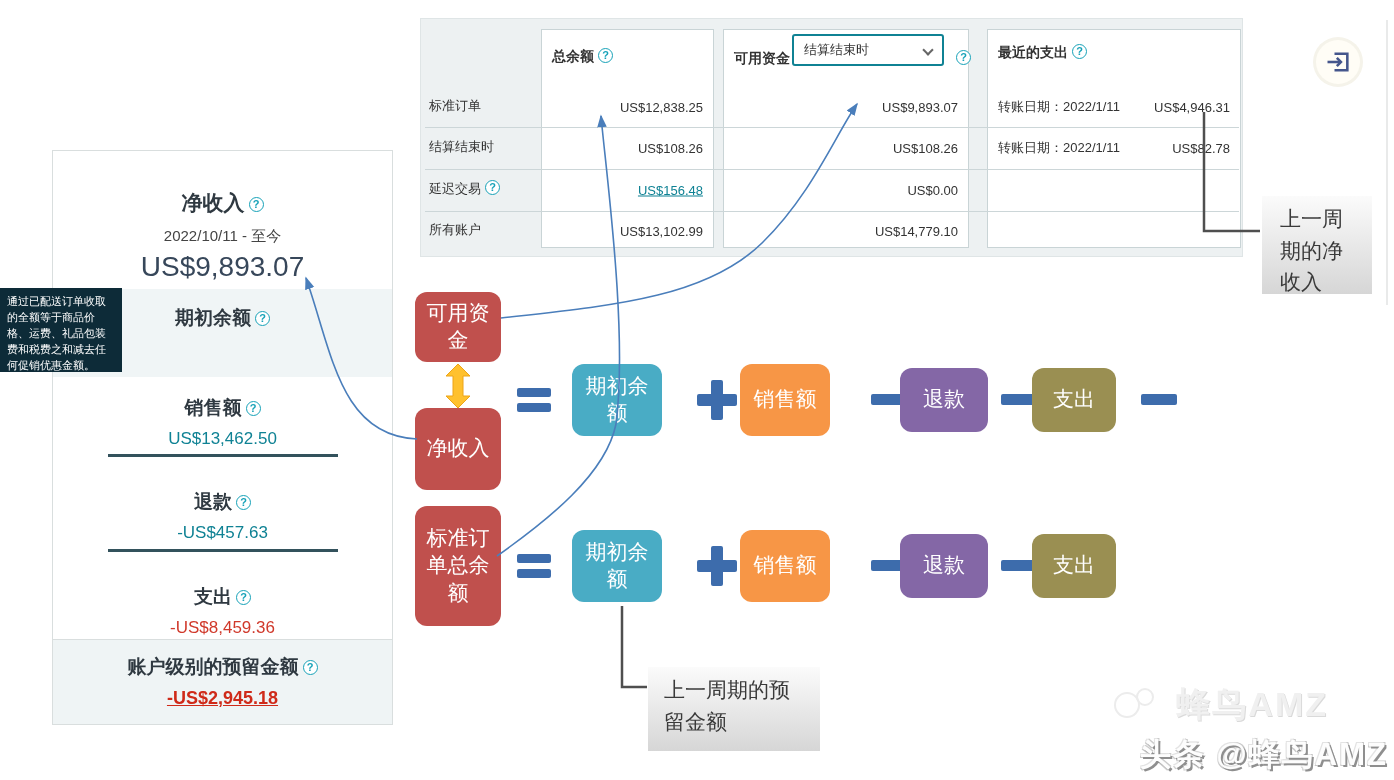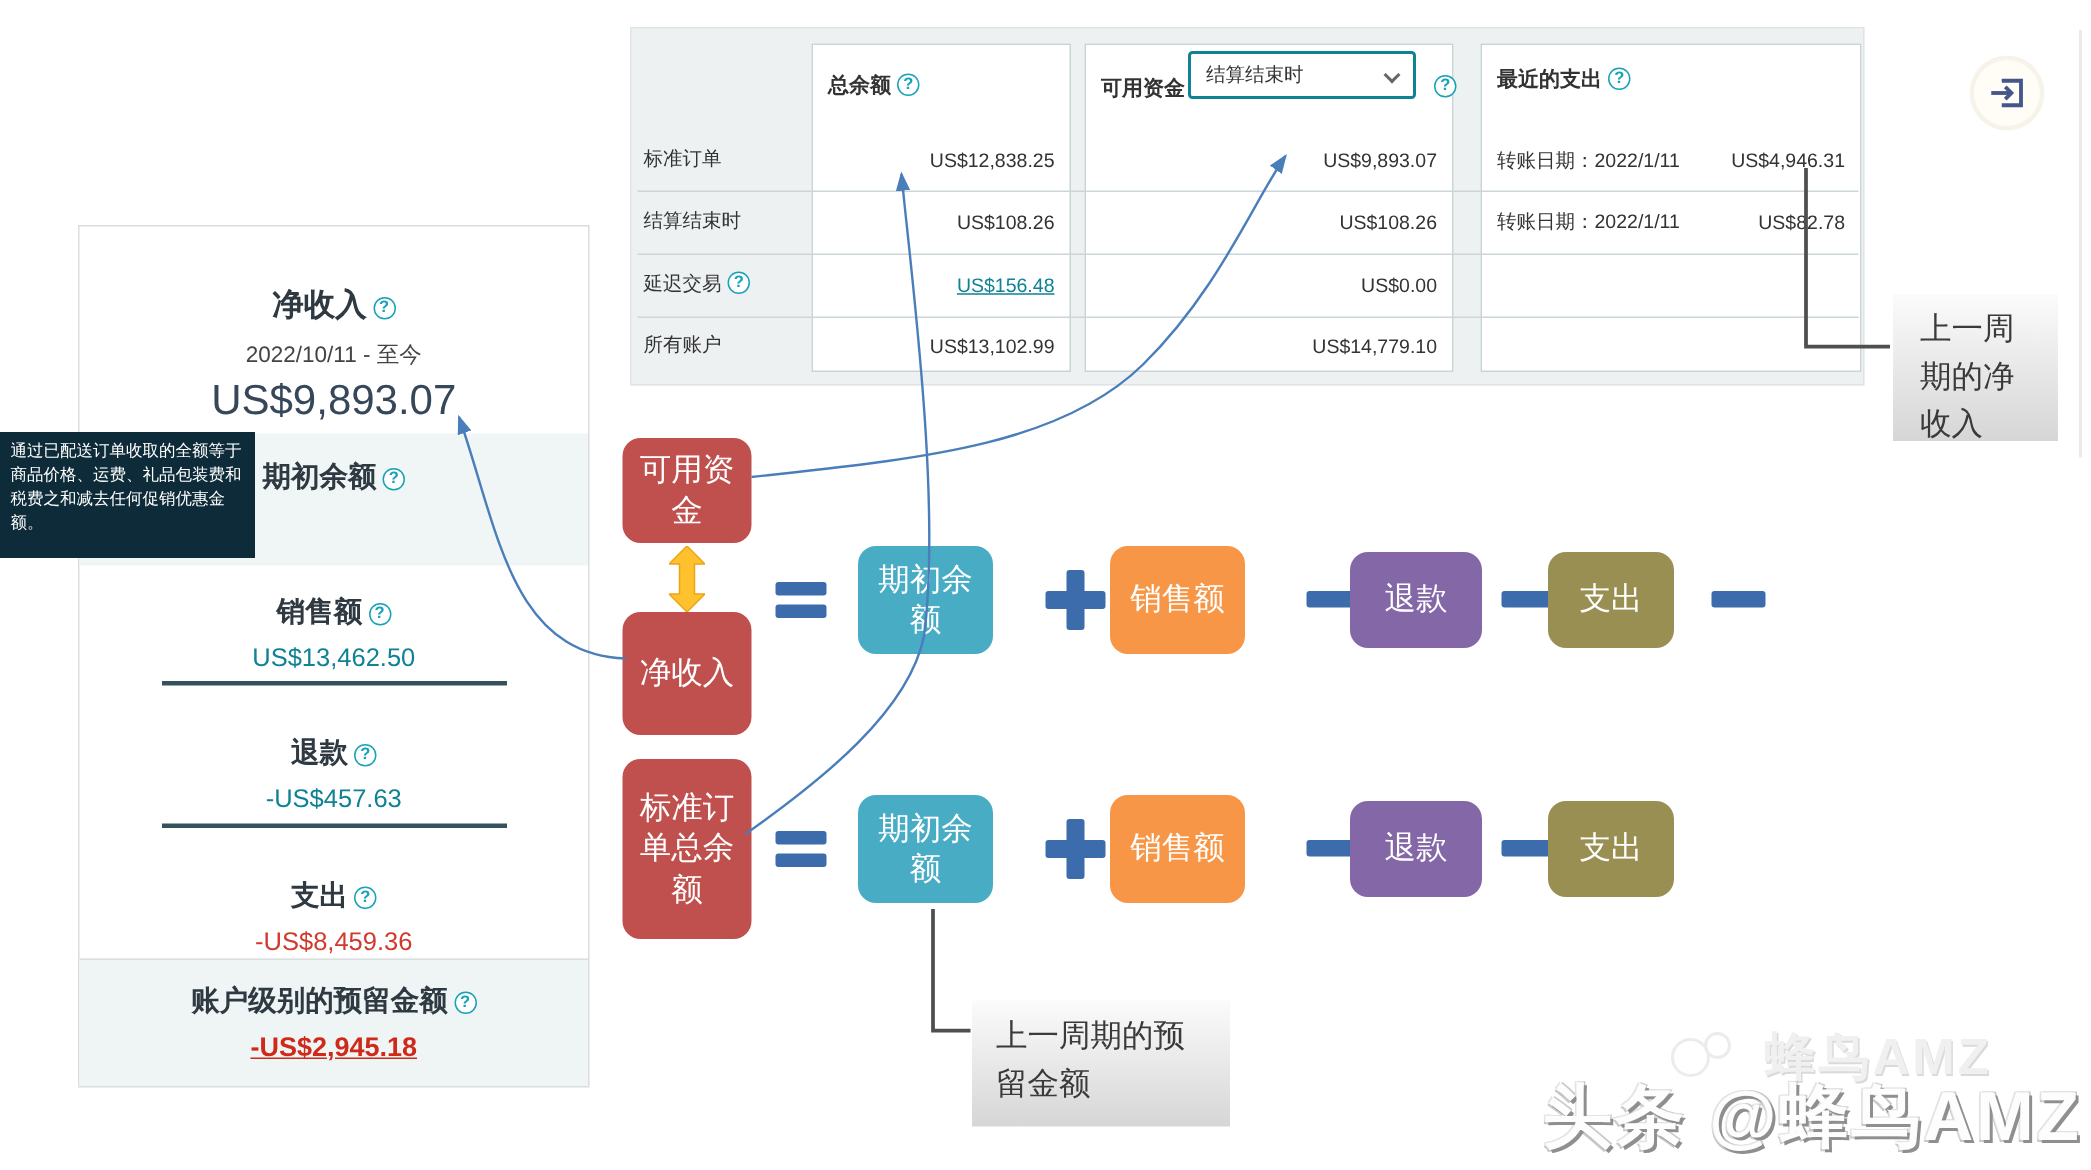--- a/index.html
+++ b/index.html
@@ -23,21 +23,21 @@
                   background:#eff4f5; border-top:1px solid #d9dede; }
   .rsv-val { font-weight:bold; text-decoration:underline; color:#cf2a19; font-size:18px; }
 
   
   .qicon { display:inline-block; width:15px; height:15px; border:1px solid #17a2b8; border-radius:50%;
            color:#17a2b8; font-size:11px; line-height:13px; text-align:center; vertical-align:2px;
            font-weight:bold; margin-left:4px; background:#fff; }
   .qicon::before { content:"?"; }
 
   
-  .tooltip { position:absolute; left:0; top:288px; width:170px; height:84px; background:#0d2b38;
+  .tooltip { position:absolute; left:0; top:288px; width:122px; height:84px; background:#0d2b38;
              color:#fff; font-size:11px; line-height:1.45; padding:6px 7px; z-index:8; }
 
   
   .tbl-panel { position:absolute; left:420px; top:18px; width:823px; height:239px;
                background:#edf1f2; border:1px solid #dfe5e6; z-index:1; }
   .tbl-card { position:absolute; top:10px; height:219px; background:#fff; border:1px solid #c9d4d6; z-index:2; }
   .tbl-card.c1 { left:120px; width:173px; }
   .tbl-card.c2 { left:302px; width:246px; }
   .tbl-card.c3 { left:566px; width:254px; }
   .tbl-head { position:absolute; top:18px; left:10px; font-size:14px; font-weight:bold; color:#333; white-space:nowrap; }
@@ -78,21 +78,21 @@
   .op-eq .bar { position:absolute; left:0; width:34px; height:9px; background:#3d6cac; border-radius:2px; }
   .op-eq .bar.b2 { top:15px; }
   .op-plus { width:40px; height:40px; }
   .op-plus .h { position:absolute; top:14px; left:0; width:40px; height:12px; background:#3d6cac; border-radius:2px; }
   .op-plus .v { position:absolute; left:14px; top:0; width:12px; height:40px; background:#3d6cac; border-radius:2px; }
   .op-minus { width:36px; height:11px; background:#3d6cac; border-radius:2px; }
 
   svg.overlay { position:absolute; left:0; top:0; z-index:6; pointer-events:none; }
 
   
-  .wm-main { position:absolute; right:6px; bottom:4px; font-size:46px; font-weight:bold; z-index:9;
+  .wm-main { position:absolute; right:6px; bottom:4px; font-size:31px; font-weight:bold; z-index:9;
              font-family:"Liberation Sans", sans-serif; color:#fdfdfd; letter-spacing:2px;
              text-shadow:2px 2px 0 #8f8f8f, -1px -1px 0 #e3e3e3, 1px -1px 0 #c9c9c9, -1px 1px 0 #c9c9c9;text-align:right; }
   .wm-ghost { position:absolute; right:66px; bottom:52px; font-size:34px; font-weight:bold; z-index:9;
               color:#f0f0f0; letter-spacing:2px; text-shadow:1px 1px 0 #dadada; }
   .wm-icon { position:absolute; right:240px; bottom:58px; width:40px; height:34px; z-index:9; opacity:.7; }
   .wm-icon .c1,.wm-icon .c2 { position:absolute; border:2px solid #e4e4e4; border-radius:50%; }
   .wm-icon .c1 { width:26px; height:26px; left:0; top:4px; }
   .wm-icon .c2 { width:18px; height:18px; right:0; top:0; }
 </style>
 </head>

